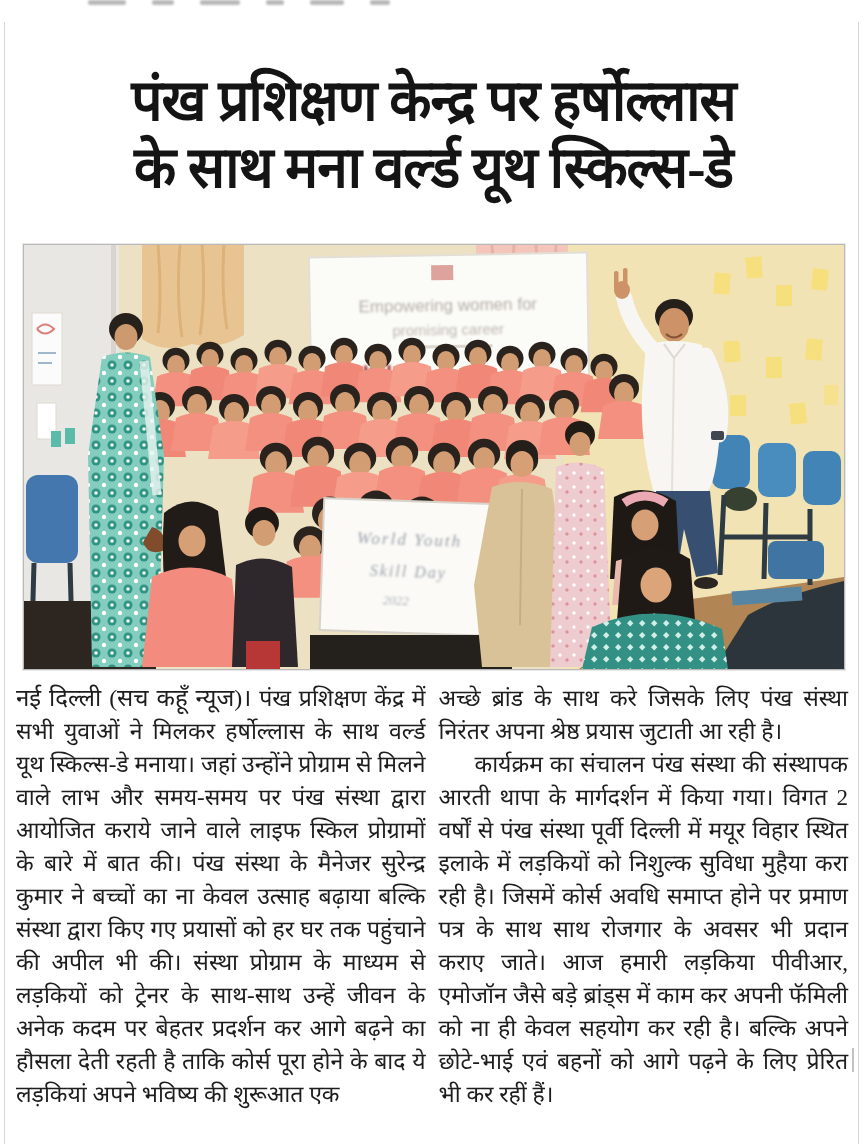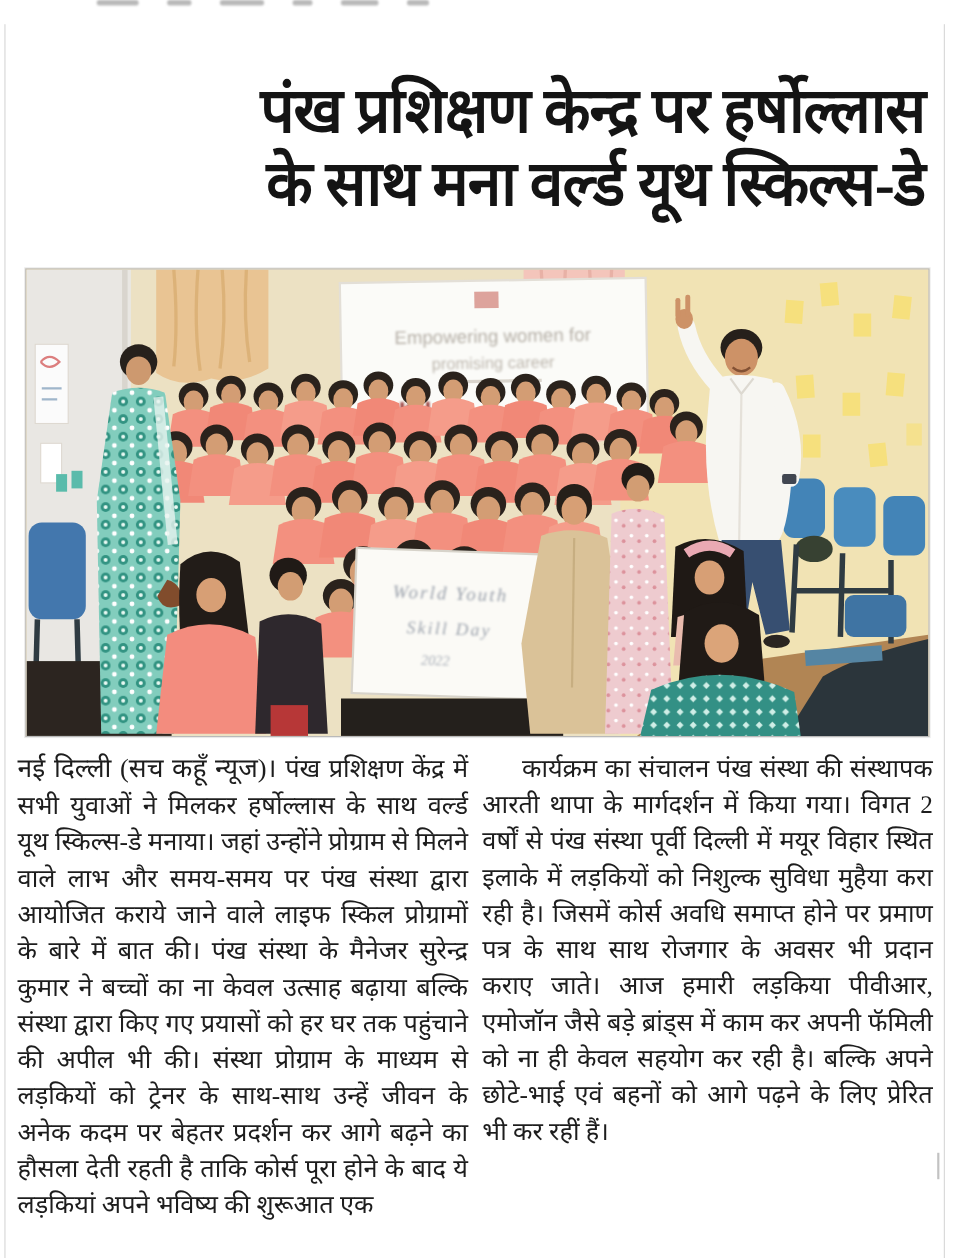--- a/index.html
+++ b/index.html
@@ -13,21 +13,21 @@
   .edge-rule.left{left:4px;}
   .edge-rule.right{right:8px;}
   .margin-mark{position:absolute;right:13px;top:1048px;width:2px;height:24px;background:#9a9a9a;opacity:.6;}
 
   
   .top-frag{position:absolute;top:0;left:88px;height:9px;display:flex;gap:26px;filter:blur(1.2px);}
   .top-frag span{display:inline-block;height:5px;background:#b9b9b9;border-radius:2px;margin-top:0;}
 
   
   .headline{
-    padding:30px 26px 6px 26px;text-align:right;
+    padding:30px 26px 6px 26px;text-align:center;
     color:#141414;font-weight:800;
     font-size:55px;line-height:67px;letter-spacing:-1px;
   }
   .headline .hl-line{display:block;white-space:nowrap;transform:scaleY(1.04);}
 
   
   .photo-frame{
     width:820px;height:424px;margin:8px auto 0 auto;
     border:1px solid #b9b9b9;box-shadow:0 0 0 1px #e9e9e9;
     background:#efe3c4;overflow:hidden;
@@ -286,15 +286,16 @@
 
   <rect x="0" y="0" width="820" height="424" fill="#ffffff" opacity=".04"></rect>
 </svg>
 </div>
 
 <div class="article">
   <div class="col">
     <p><b class="dateline">नई दिल्ली (सच कहूँ न्यूज)। </b><span>पंख प्रशिक्षण केंद्र में सभी युवाओं ने मिलकर हर्षोल्लास के साथ वर्ल्ड यूथ स्किल्स-डे मनाया। जहां उन्होंने प्रोग्राम से मिलने वाले लाभ और समय-समय पर पंख संस्था द्वारा आयोजित कराये जाने वाले लाइफ स्किल प्रोग्रामों के बारे में बात की। पंख संस्था के मैनेजर सुरेन्द्र कुमार ने बच्चों का ना केवल उत्साह बढ़ाया बल्कि संस्था द्वारा किए गए प्रयासों को हर घर तक पहुंचाने की अपील भी की। संस्था प्रोग्राम के माध्यम से लड़कियों को ट्रेनर के साथ-साथ उन्हें जीवन के अनेक कदम पर बेहतर प्रदर्शन कर आगे बढ़ने का हौसला देती रहती है ताकि कोर्स पूरा होने के बाद ये लड़कियां अपने भविष्य की शुरूआत एक</span></p>
   </div>
   <div class="col">
+    <p>अच्छे ब्रांड के साथ करे जिसके लिए पंख संस्था निरंतर अपना श्रेष्ठ प्रयास जुटाती आ रही है।</p>
     <p class="para-indent">कार्यक्रम का संचालन पंख संस्था की संस्थापक आरती थापा के मार्गदर्शन में किया गया। विगत 2 वर्षों से पंख संस्था पूर्वी दिल्ली में मयूर विहार स्थित इलाके में लड़कियों को निशुल्क सुविधा मुहैया करा रही है। जिसमें कोर्स अवधि समाप्त होने पर प्रमाण पत्र के साथ साथ रोजगार के अवसर भी प्रदान कराए जाते। आज हमारी लड़किया पीवीआर, एमोजॉन जैसे बड़े ब्रांड्स में काम कर अपनी फॅमिली को ना ही केवल सहयोग कर रही है। बल्कि अपने छोटे-भाई एवं बहनों को आगे पढ़ने के लिए प्रेरित भी कर रहीं हैं।</p>
   </div>
 </div>
 
 </body></html>

